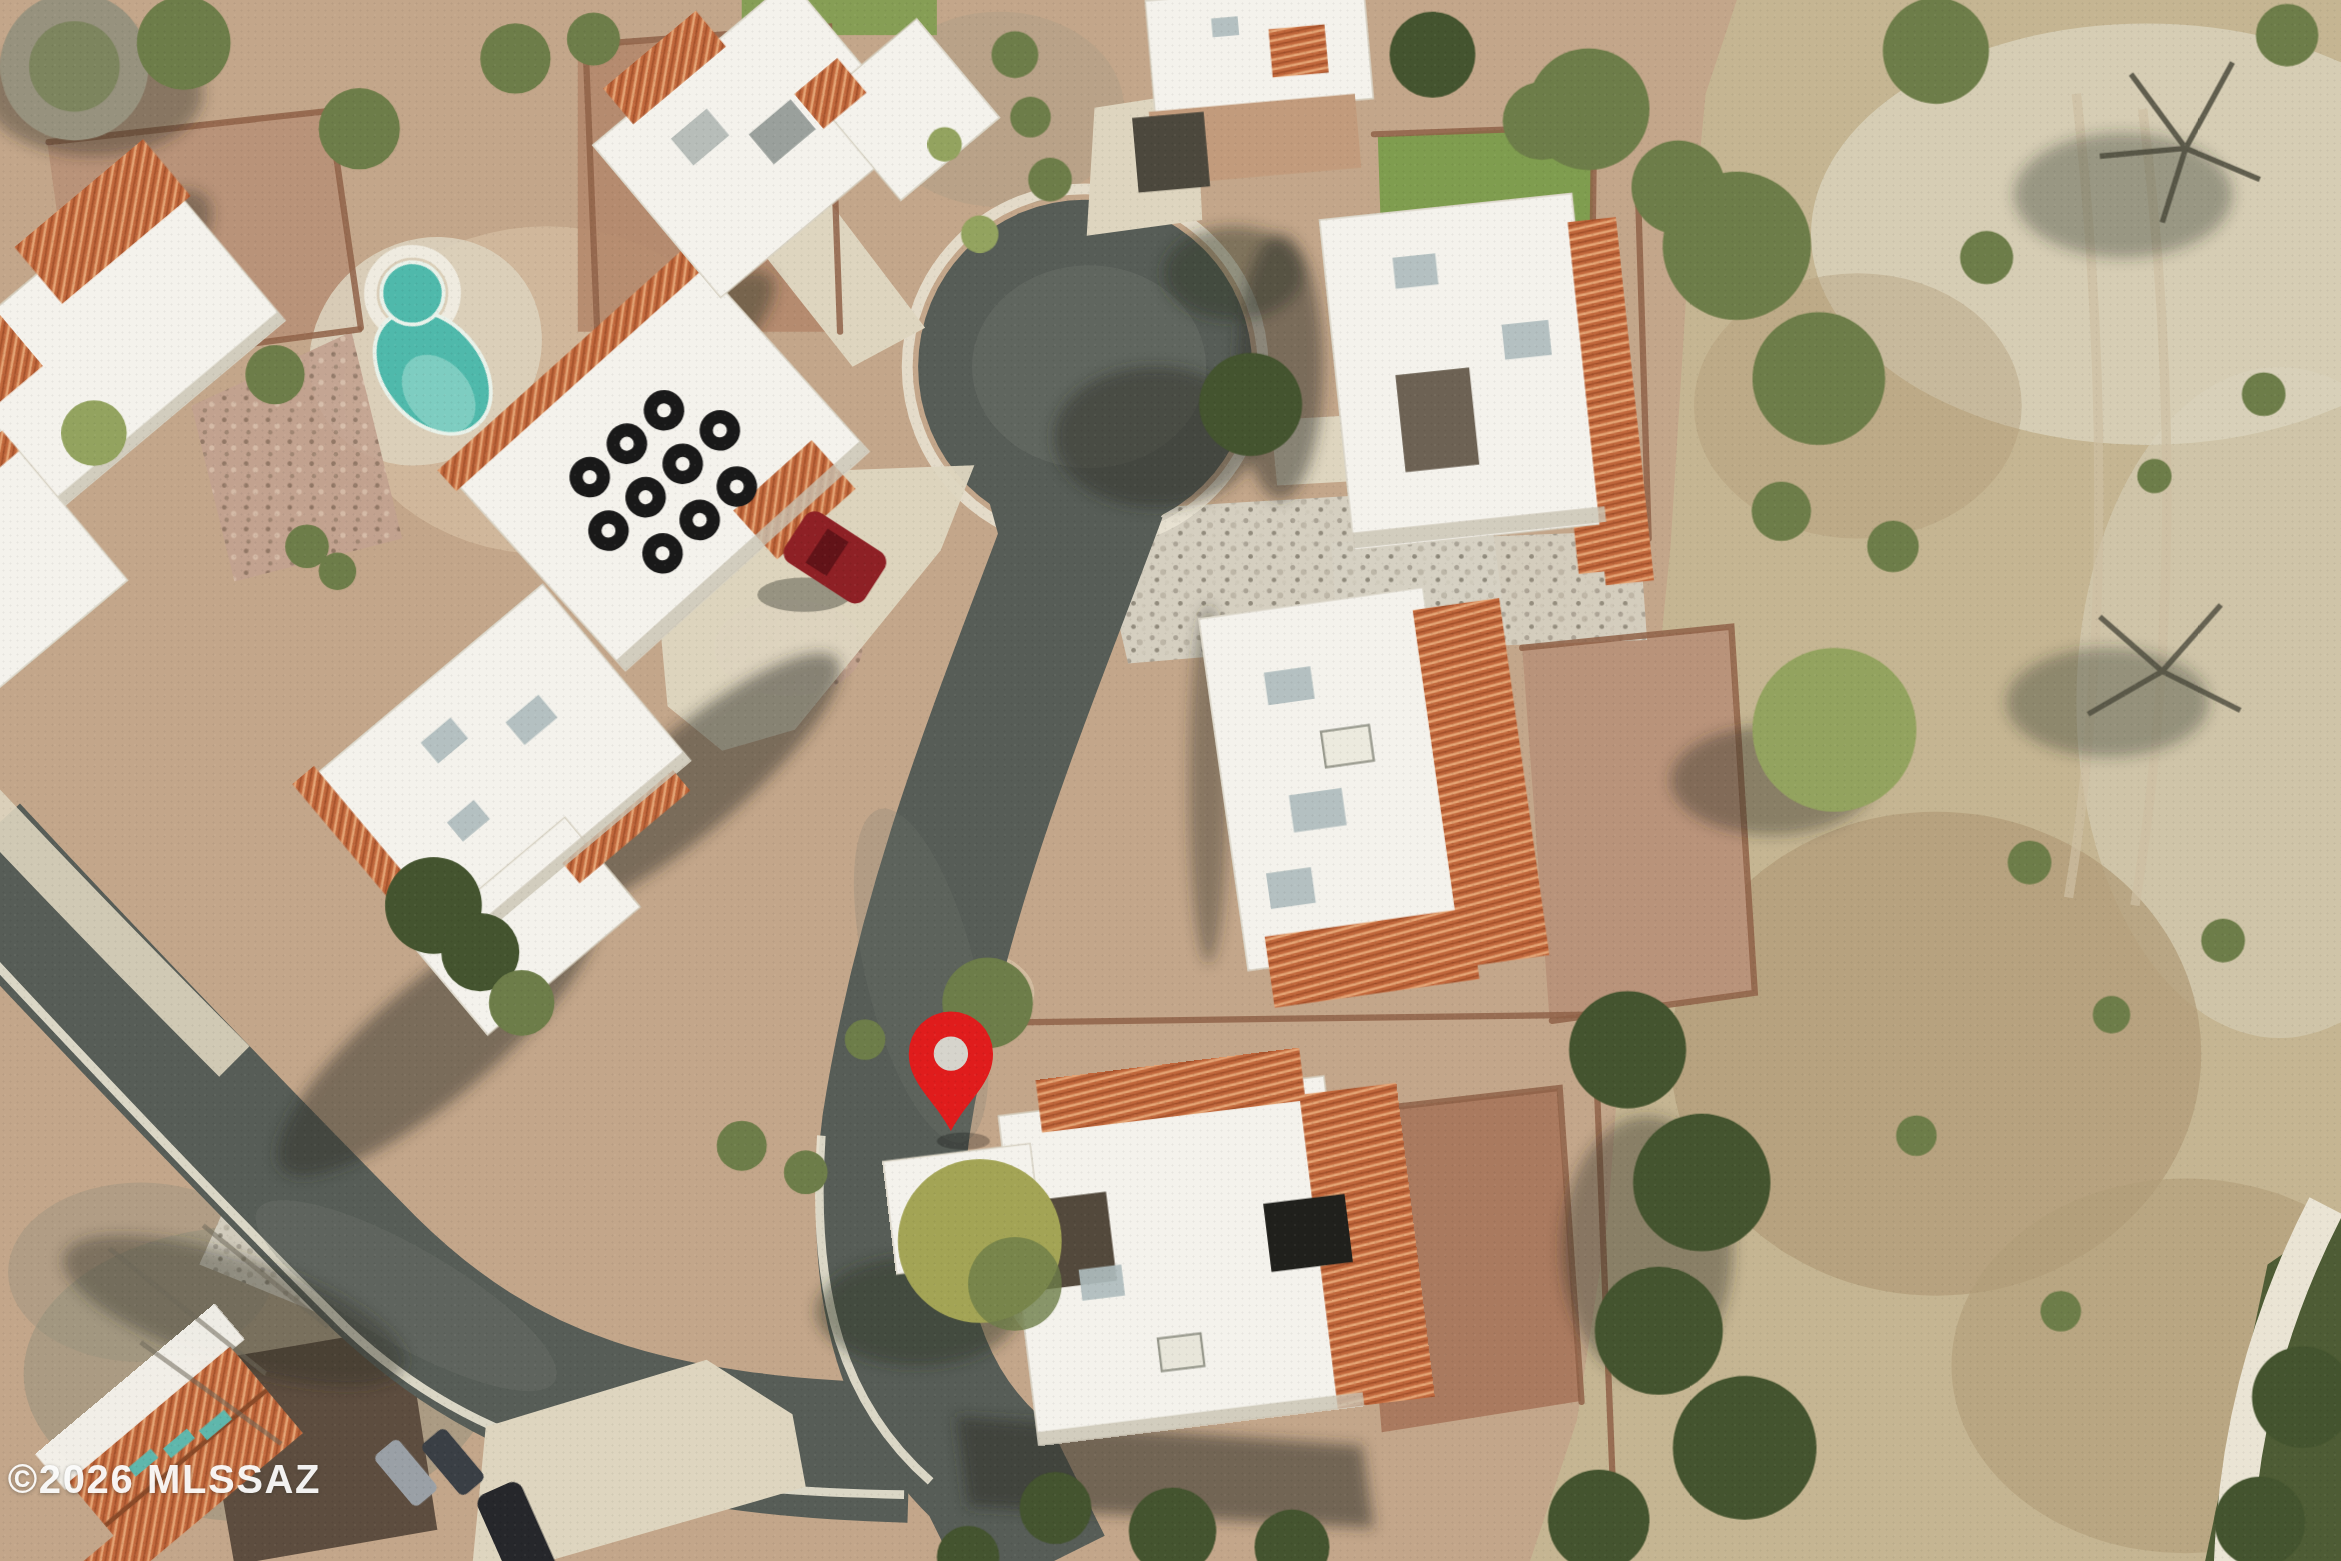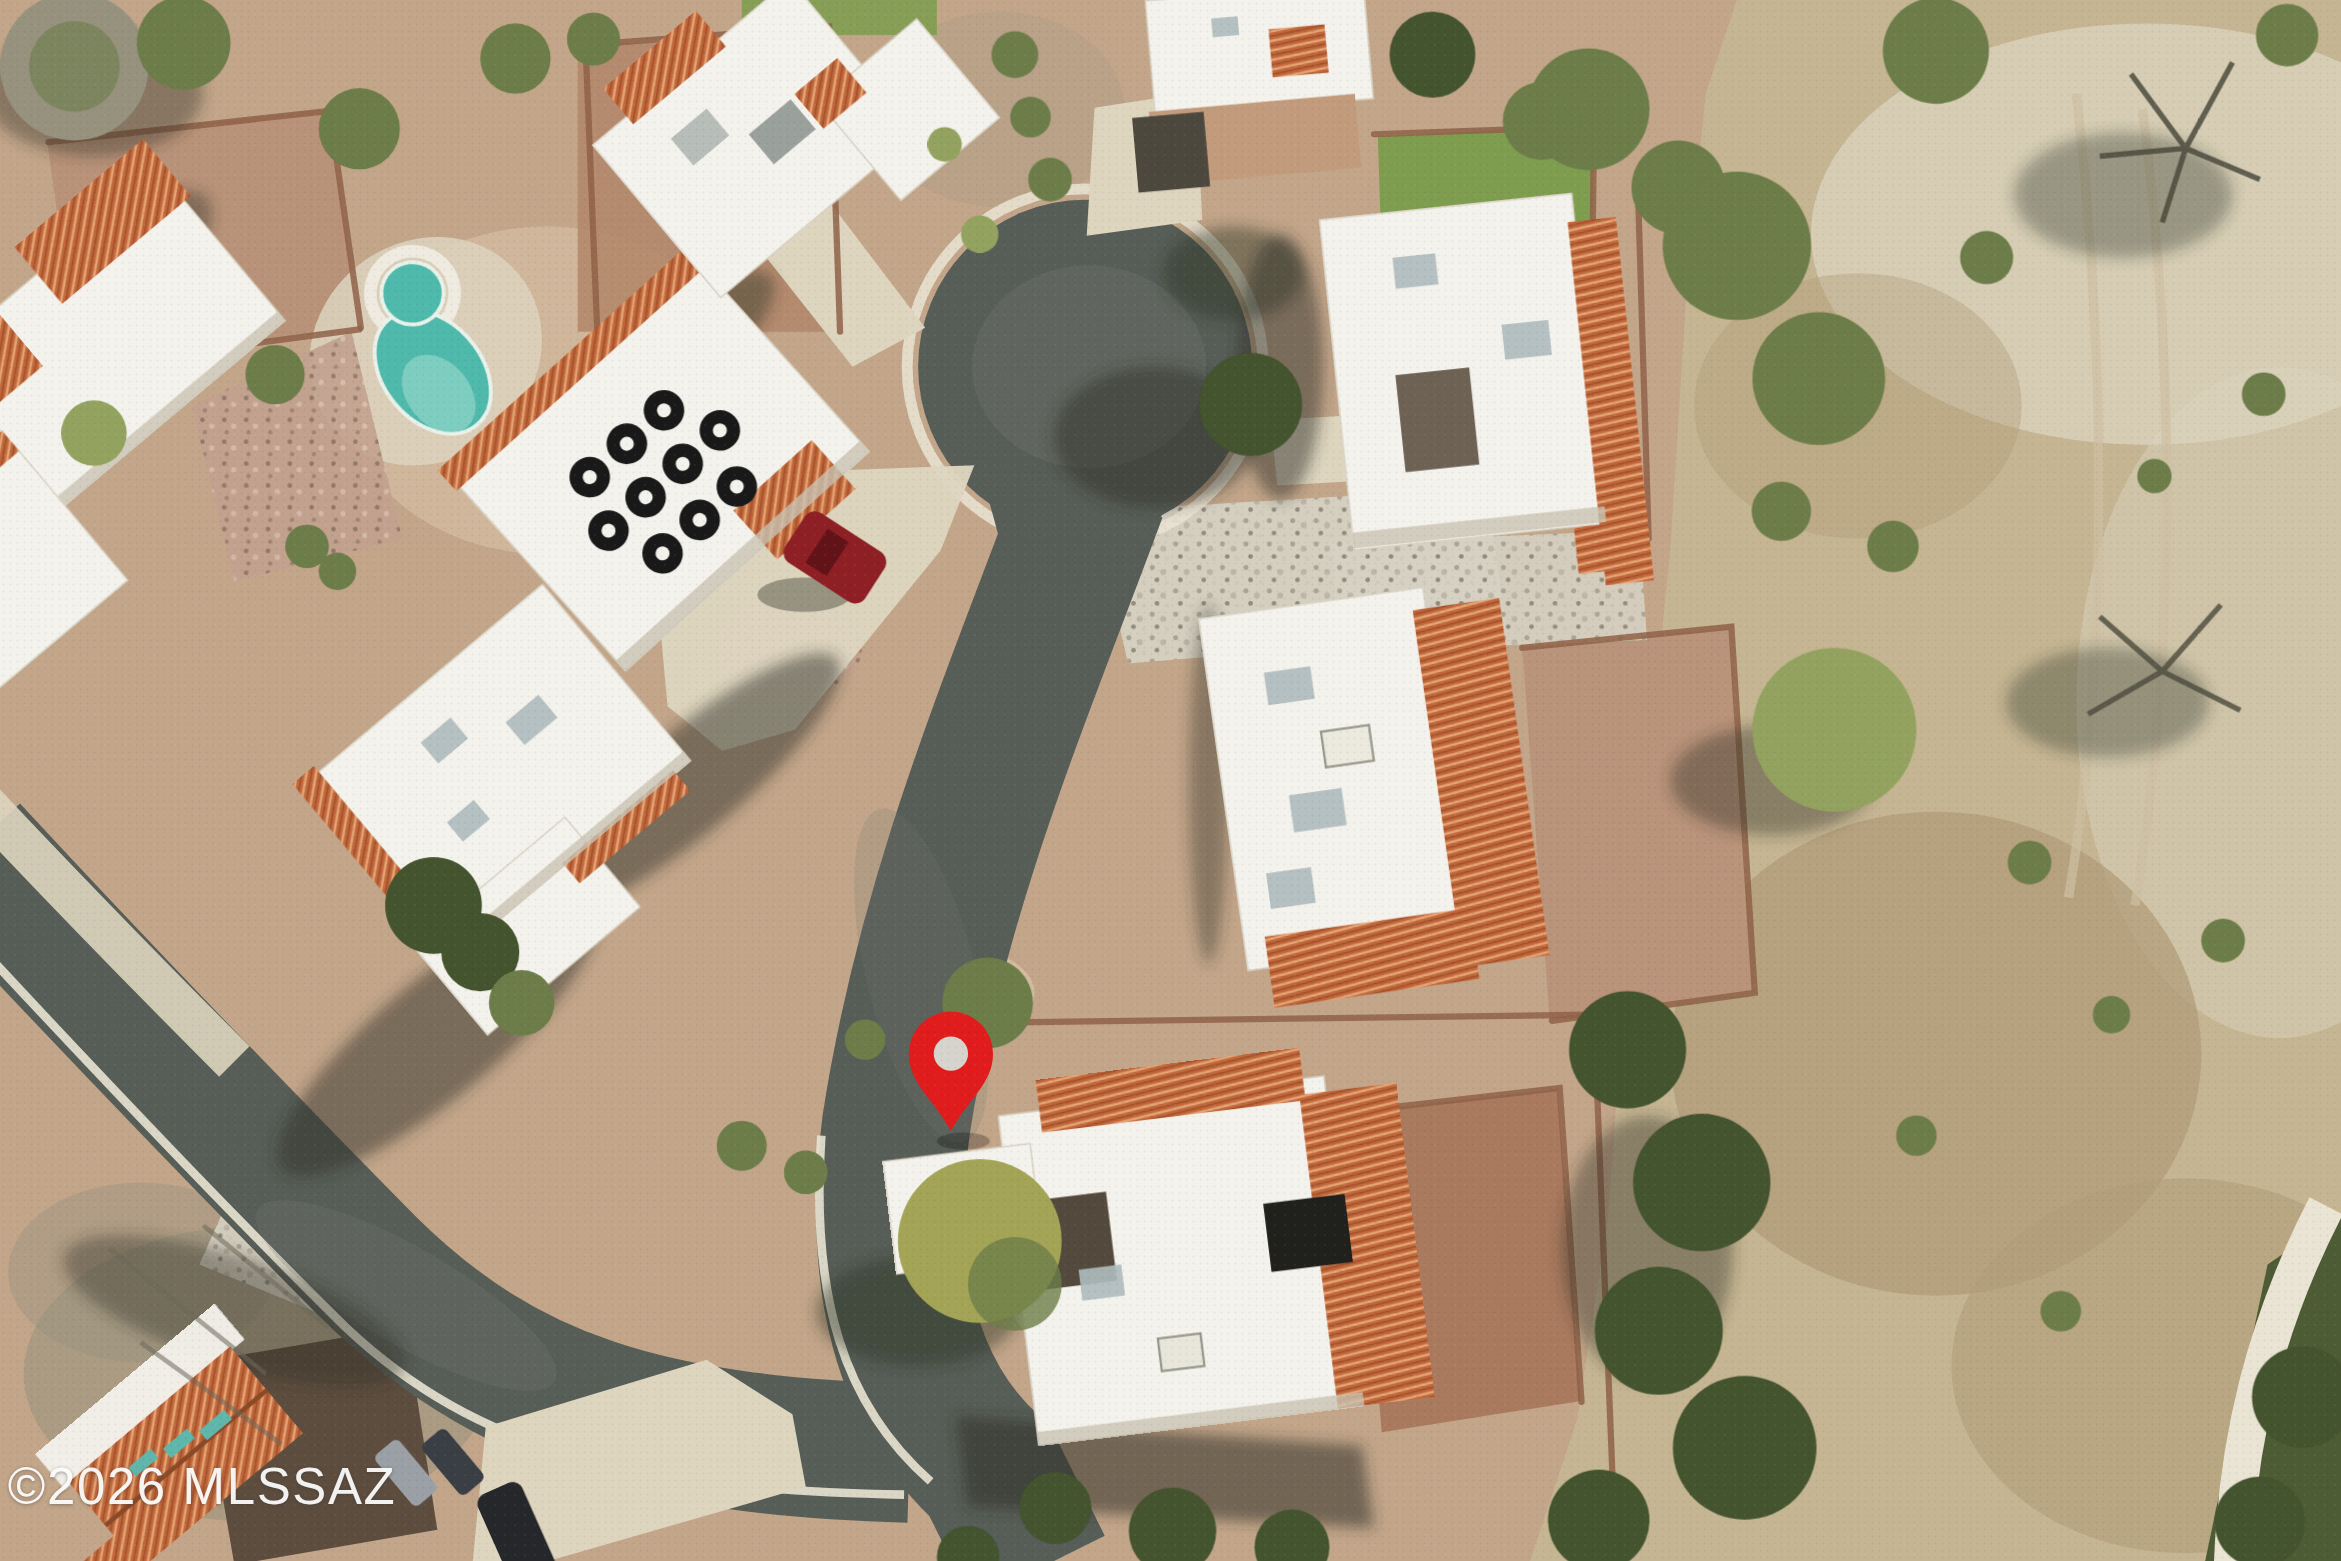--- a/index.html
+++ b/index.html
@@ -3,21 +3,21 @@
 <meta charset="utf-8">
 <style>
   html,body{margin:0;padding:0;background:#222;}
   .stage{position:relative;width:2342px;height:1561px;overflow:hidden;
          background:var(--dirt,#c3a68a);font-family:"Liberation Sans",sans-serif;}
   .stage svg{position:absolute;left:0;top:0;}
   .grain{position:absolute;inset:0;pointer-events:none;
     background-image:radial-gradient(rgba(0,0,0,.055) 0.9px,transparent 1.1px),
                      radial-gradient(rgba(255,255,255,.05) 0.8px,transparent 0.9px);
     background-size:7px 7px,10px 10px;}
-  .watermark{position:absolute;left:7.8px;top:1457px;font-size:51px;font-weight:400;
+  .watermark{position:absolute;left:7.8px;top:1457px;font-size:40px;font-weight:700;
     letter-spacing:1.6px;color:rgba(255,255,255,.93);
     text-shadow:0 0.8px 3.9px rgba(50,50,45,.45);white-space:nowrap;}
   .t-dark{fill:var(--tree-dark)} .t-olive{fill:var(--tree-olive)}
   .t-light{fill:var(--tree-light)} .t-yellow{fill:var(--tree-yellow)}
   .t-scrub{fill:var(--scrub)}
   .roof{fill:var(--roof-white);stroke:#d8d3c5;stroke-width:2;}
   .parapet{fill:#c9c3b3;opacity:.8;}
   .sky{fill:#aebcbd;opacity:.92;}
   .wall{stroke:var(--wall-line);stroke-width:8;fill:none;opacity:.85;stroke-linecap:round;}
 </style>

